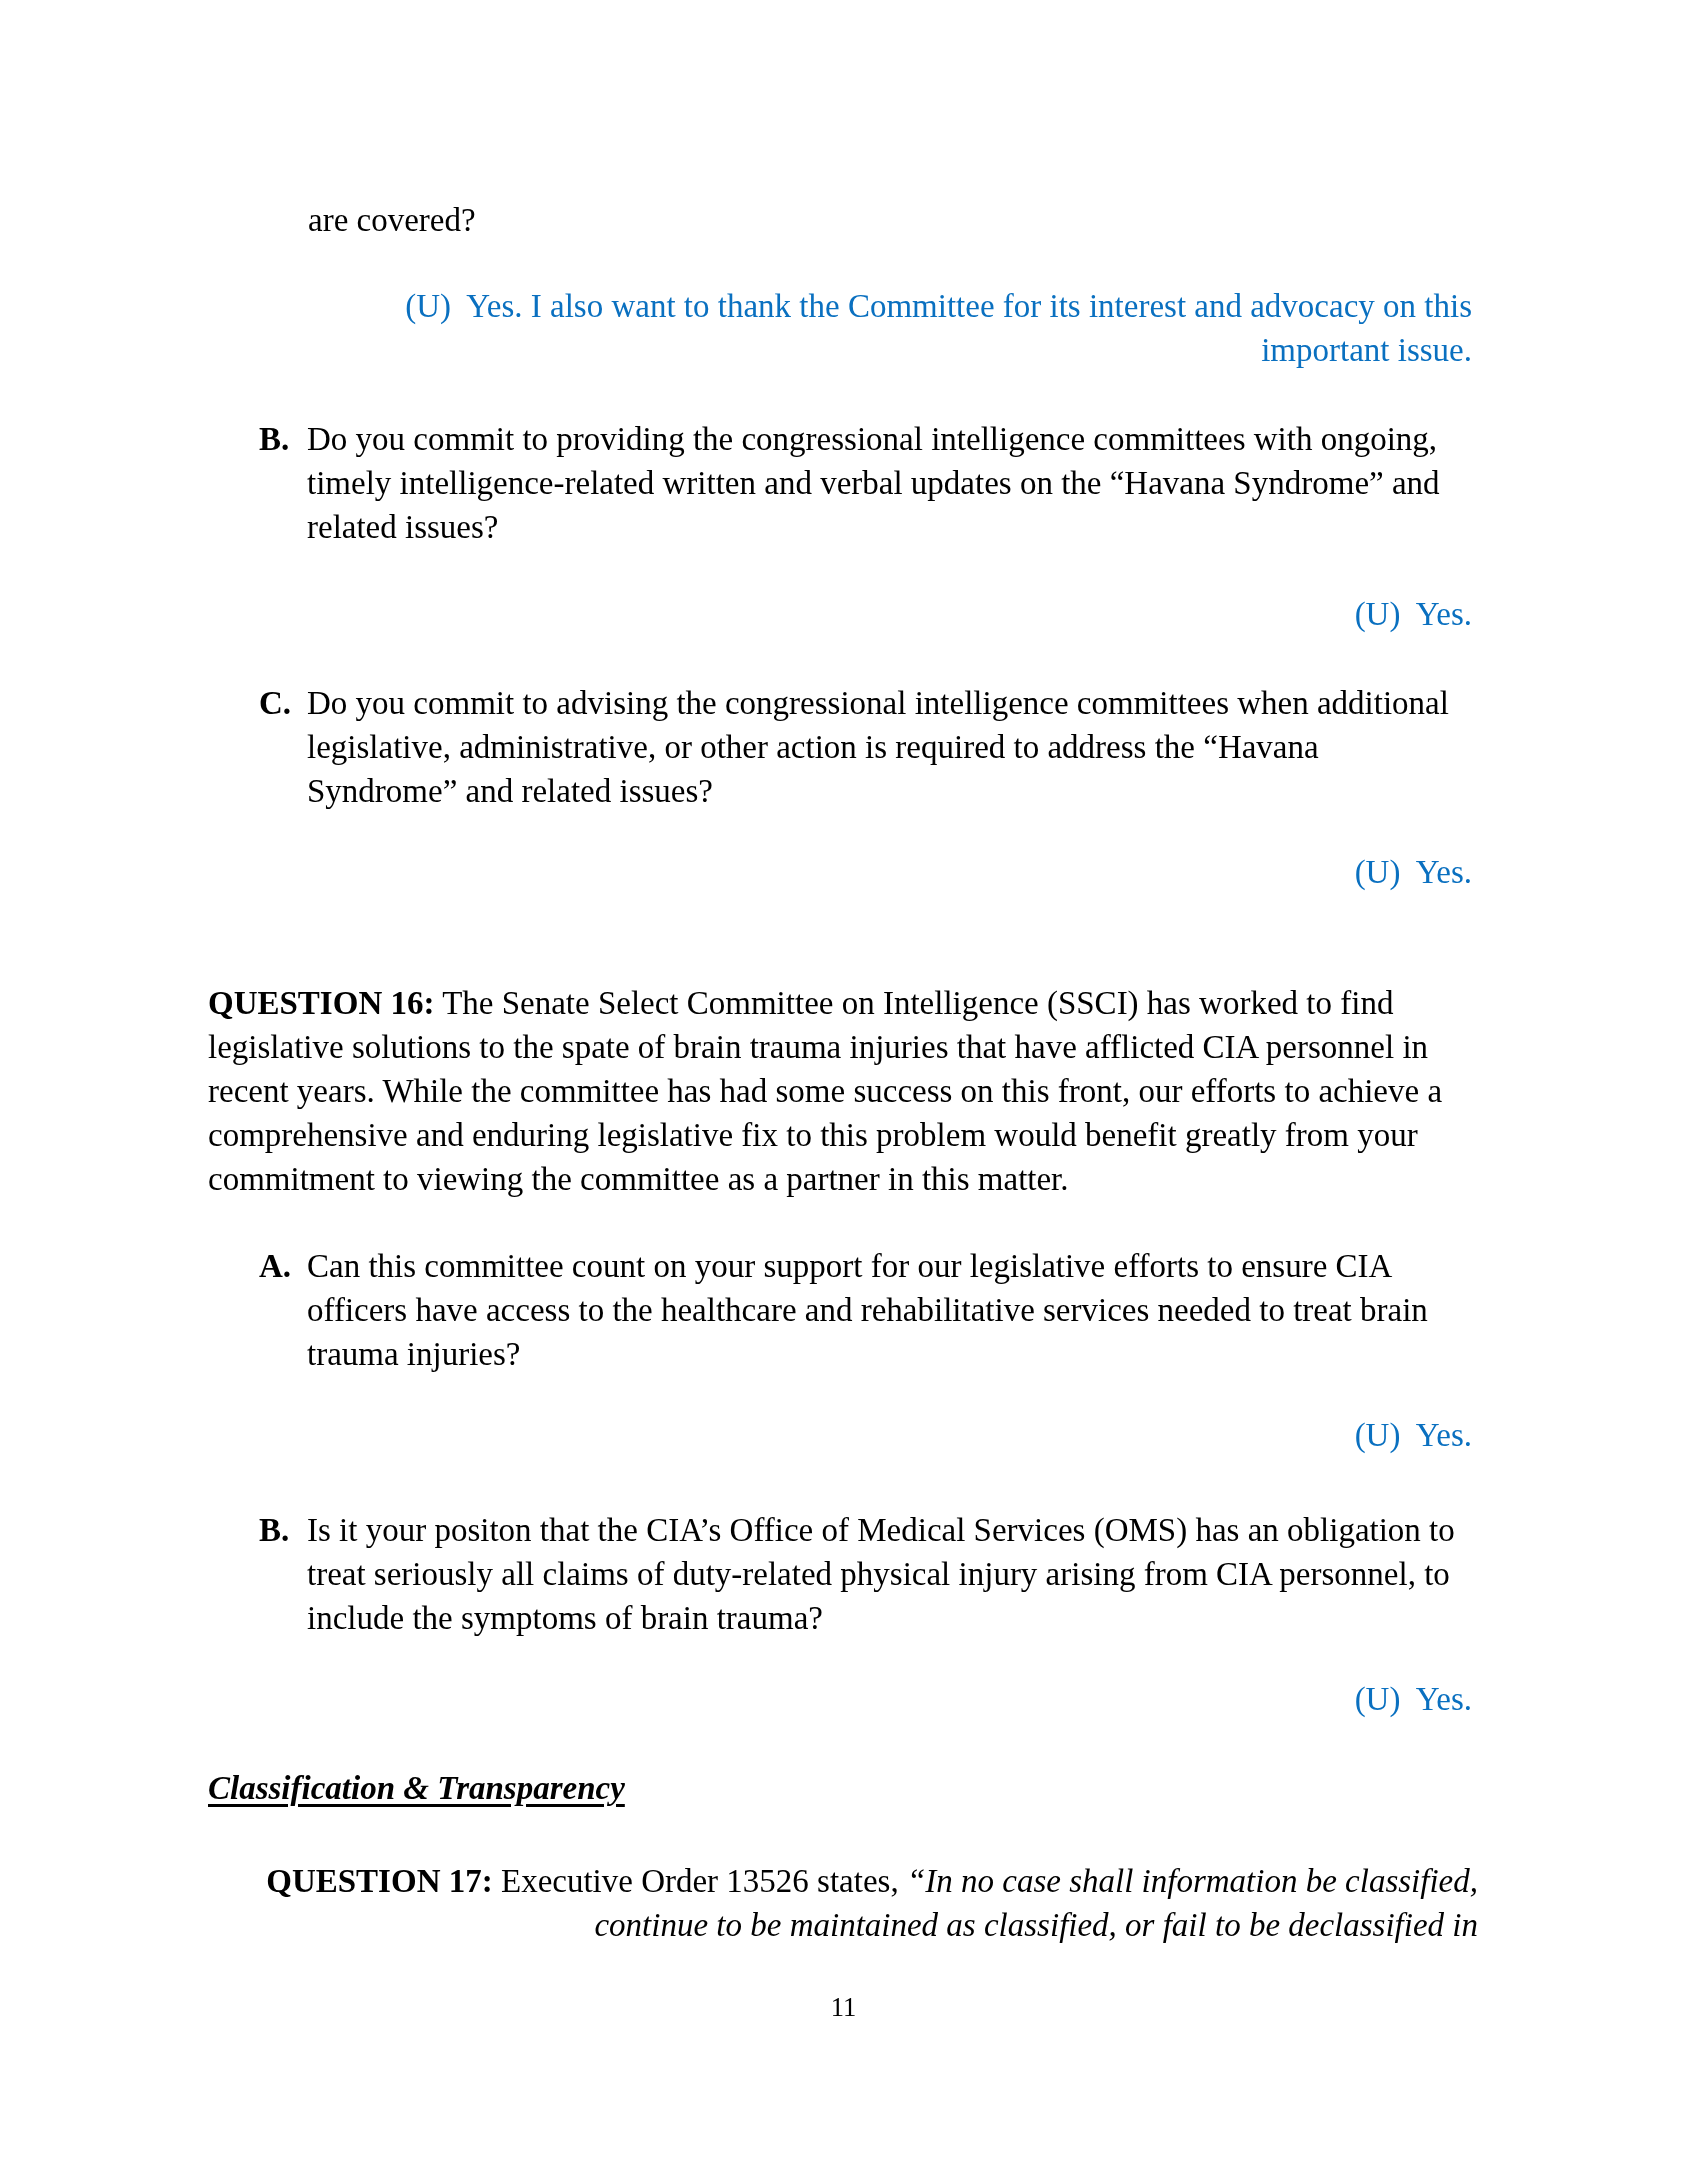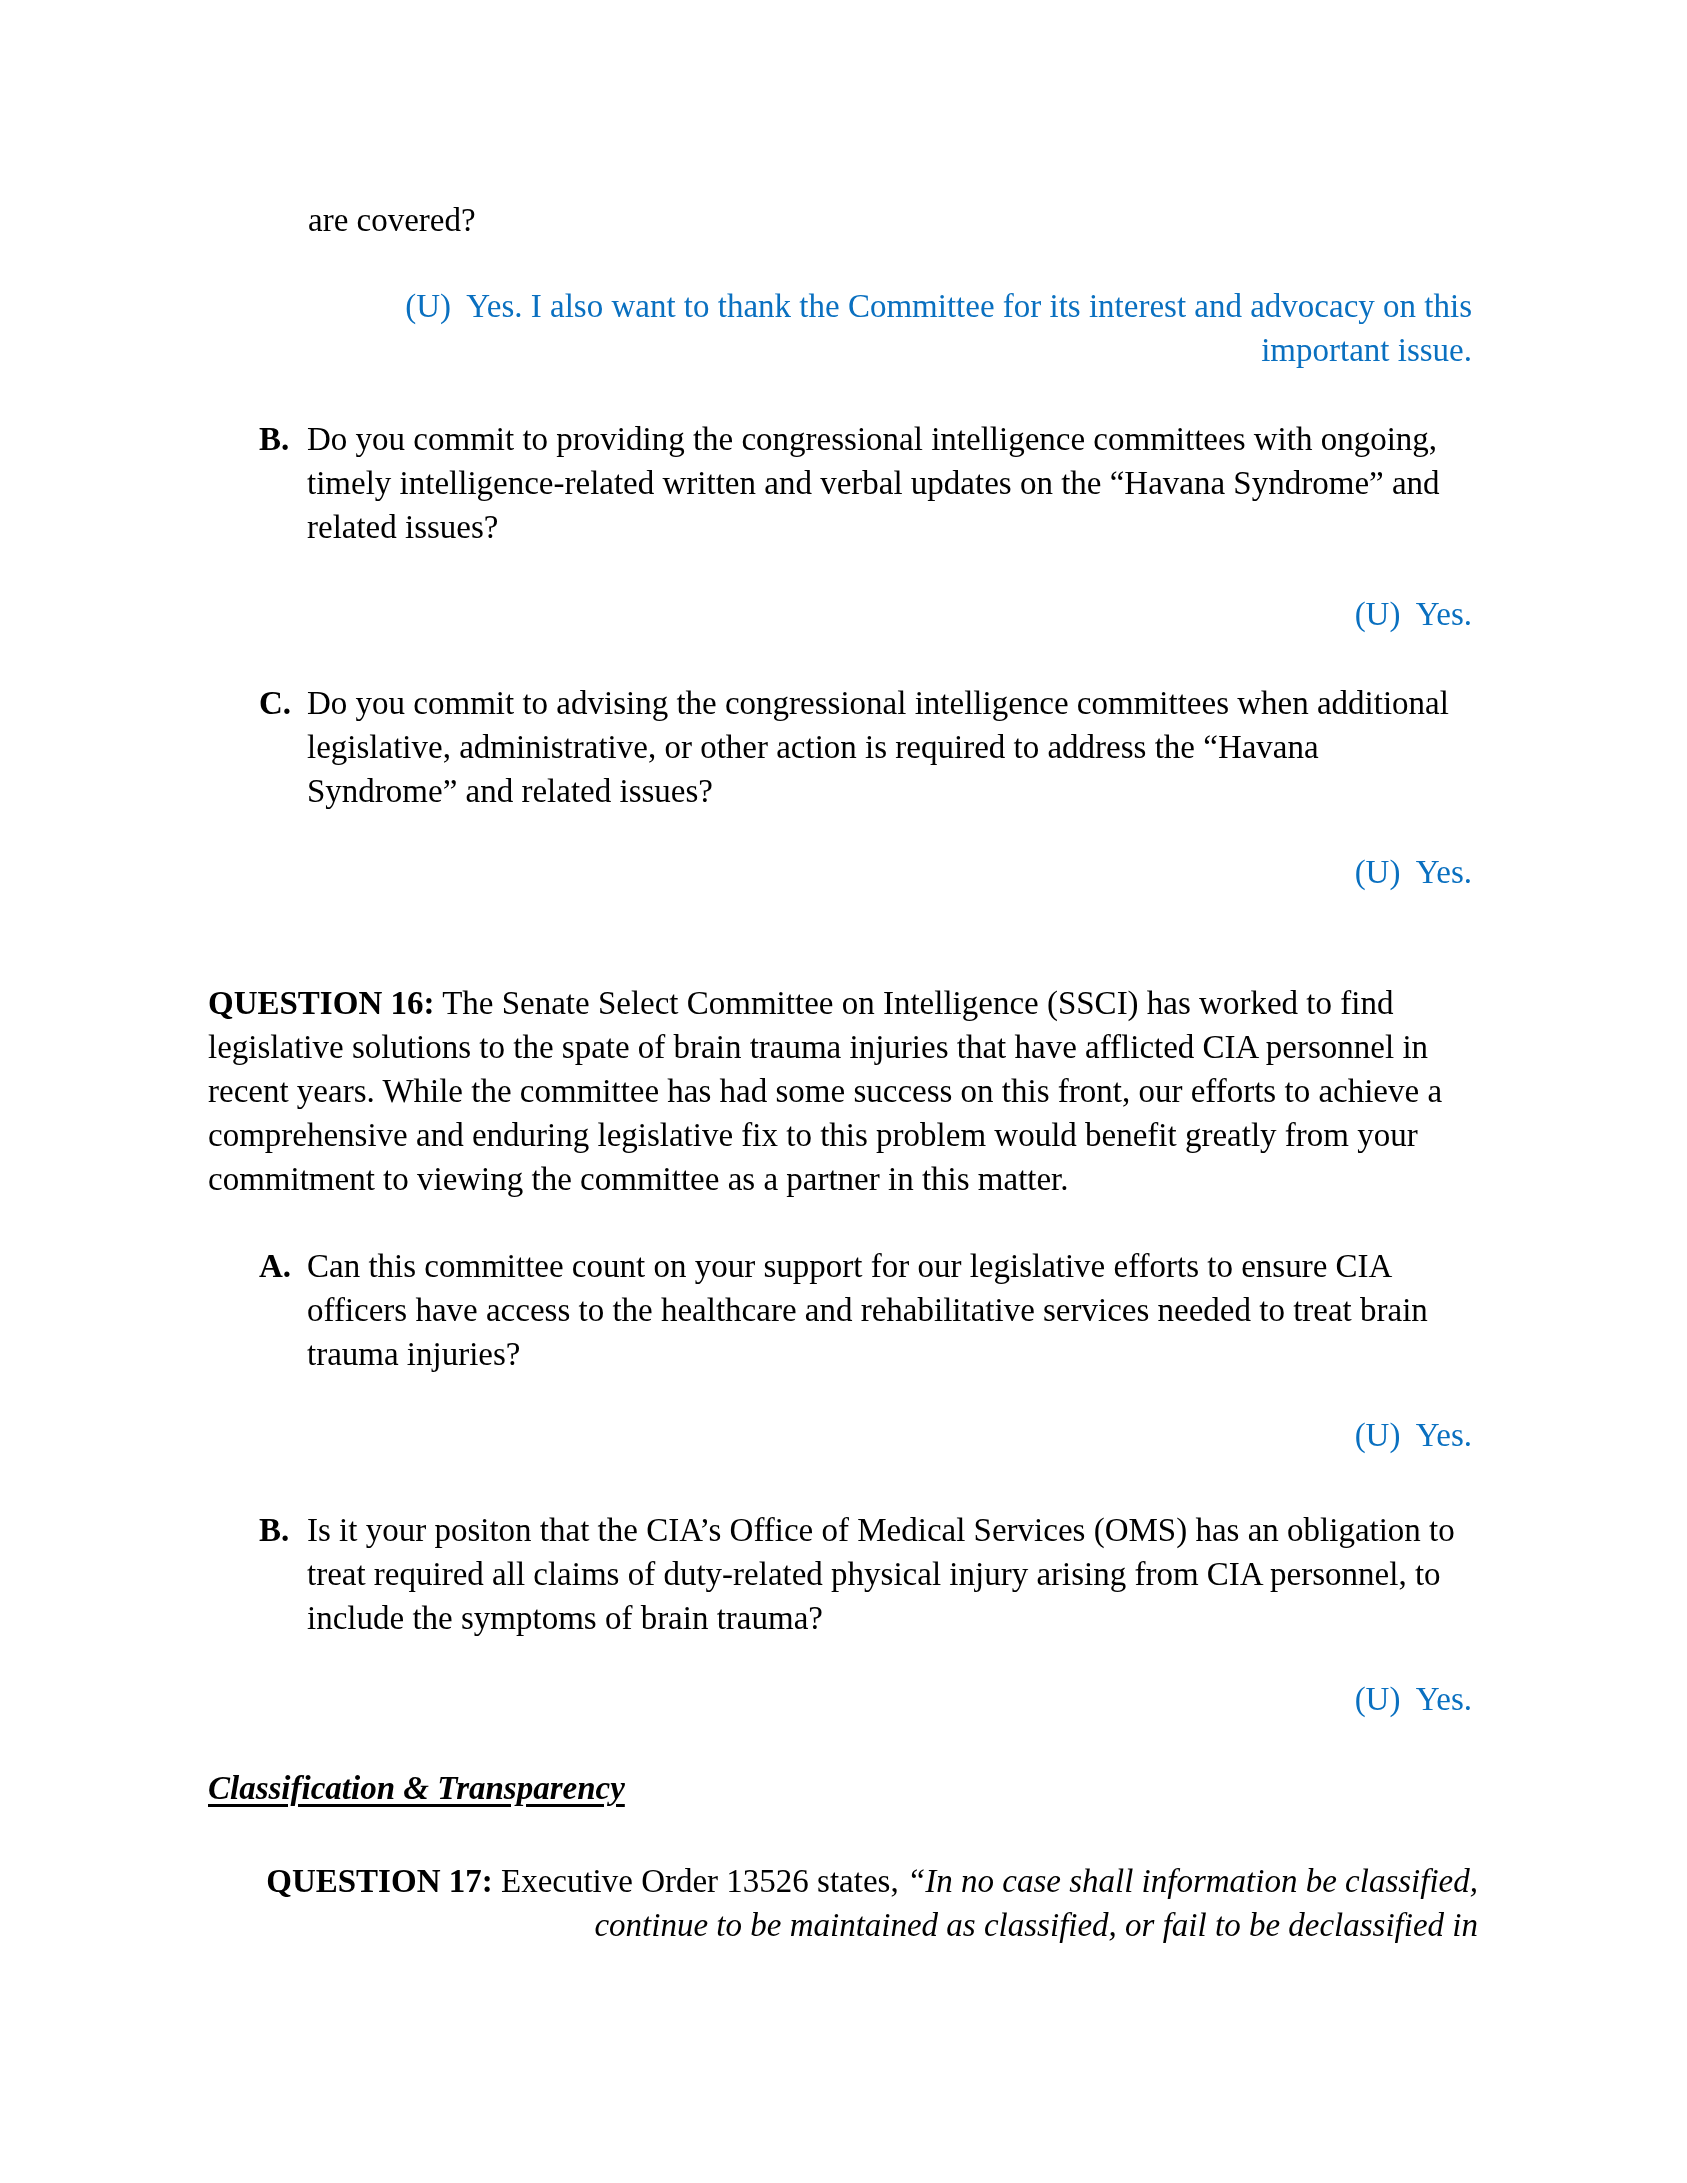--- a/index.html
+++ b/index.html
@@ -116,30 +116,31 @@
     <span class="sub-letter">A.</span>
     <span class="sub-text">Can this committee count on your support for our legislative efforts to ensure CIA officers have access to the healthcare and rehabilitative services needed to treat brain trauma injuries?</span>
   </div>
   <p class="block indent-text answer" style="top:1413px;">
     <span>(U)</span>&nbsp;
     <span>Yes.</span>
   </p>
 
   <div class="block sub-item" style="top:1508px;">
     <span class="sub-letter">B.</span>
-    <span class="sub-text">Is it your positon that the CIA’s Office of Medical Services (OMS) has an obligation to treat required all claims of duty-related physical injury arising from CIA personnel, to include the symptoms of brain trauma?</span>
+    <span class="sub-text">Is it your positon that the CIA’s Office of Medical Services (OMS) has an obligation to treat seriously all claims of duty-related physical injury arising from CIA personnel, to include the symptoms of brain trauma?</span>
   </div>
   <p class="block indent-text answer" style="top:1677px;">
     <span>(U)</span>&nbsp;
     <span>Yes.</span>
   </p>
 
   <p class="block section-heading" style="top:1766px;">Classification &amp; Transparency</p>
 
   <p class="block question" style="top:1859px;text-align:right;">
     <span class="q-label">QUESTION 17:</span>
     <span>Executive Order 13526 states,</span>
     <span class="italic">“In no case shall information be classified, continue to be maintained as classified, or fail to be declassified in</span>
   </p>
 
+  <p class="block page-number" style="top:1991px;">11</p>
 
 </div>
 
 
 </body></html>

